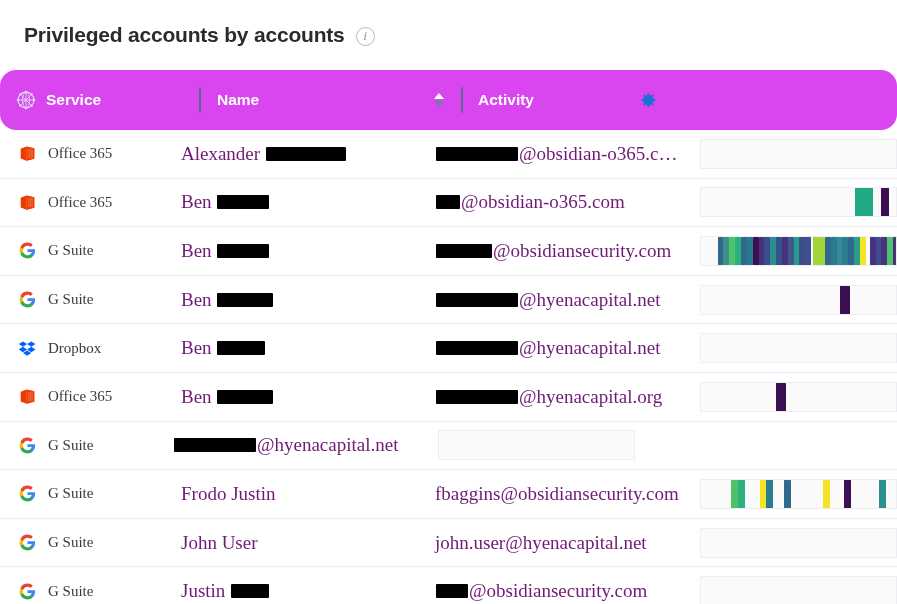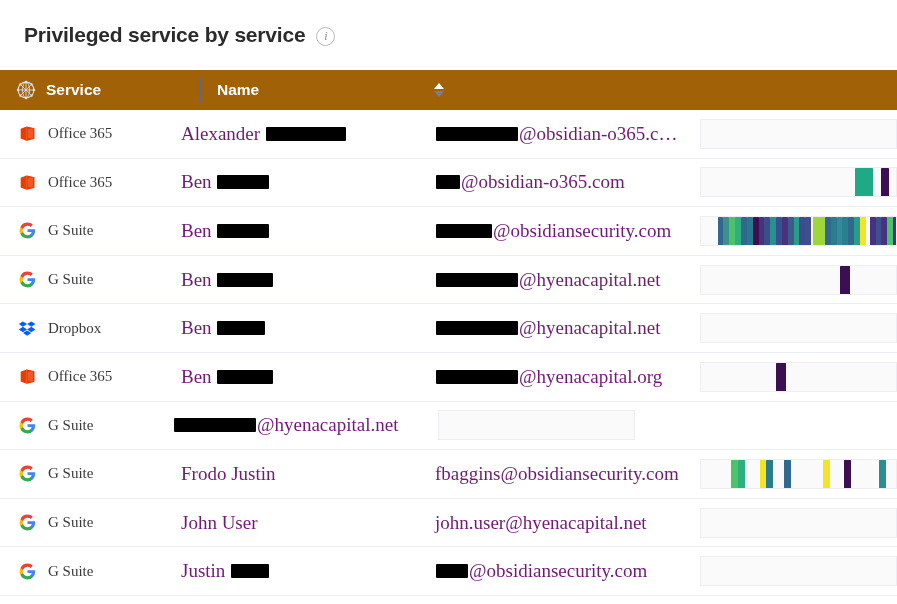--- a/index.html
+++ b/index.html
@@ -42,25 +42,26 @@
     font-family: "Liberation Serif", serif;
     font-style: italic;
     display: flex; align-items: center; justify-content: center;
     line-height: 1;
     position: relative;
     top: 1px;
   }
 
   
   .thead {
-    height: 40px;
-    background: #a16207;
+    height: 60px;
+    background: #d946ef;
     display: flex;
     align-items: center;
     position: relative;
+    border-radius: 16px;
   }
   .th {
     display: flex;
     align-items: center;
     height: 50px;
     color: #ffffff;
     font-size: 15.5px;
     font-weight: bold;
     position: relative;
   }
@@ -151,21 +152,21 @@
     top: 0; bottom: 0;
     border-radius: 0.5px;
   }
 </style>
 </head>
 <body>
 
 <div class="panel">
 
   <div class="title-bar">
-    <span class="title-text">Privileged service by service</span>
+    <span class="title-text">Privileged accounts by accounts</span>
     <span class="info-icon">i</span>
   </div>
 
   <div class="thead">
 
     <div class="th th-service">
       <span class="svc-head-icon">
         <svg viewBox="0 0 24 24" width="20" height="20">
           <circle cx="12" cy="12" r="9.5" fill="none" stroke="#dfe3f0" stroke-width="1.3"></circle>
           <ellipse cx="12" cy="12" rx="4.2" ry="9.5" fill="none" stroke="#dfe3f0" stroke-width="1"></ellipse>
@@ -189,20 +190,30 @@
     <div class="th th-name">
       <span class="col-divider"></span>
       <span class="th-label">Name</span>
       <span class="sorter">
         <span class="tri tri-up-solid"></span>
         <span class="tri tri-dn-hollow"></span>
       </span>
     </div>
 
 
+    <div class="th th-activity">
+      <span class="col-divider"></span>
+      <span class="th-label">Activity</span>
+      <span class="gear-btn">
+        <svg viewBox="0 0 24 24" width="22" height="22">
+          <path fill="#1a73d4" d="M12 8.2a3.8 3.8 0 1 0 0 7.6 3.8 3.8 0 0 0 0-7.6zm0 6a2.2 2.2 0 1 1 0-4.4 2.2 2.2 0 0 1 0 4.4z"></path>
+          <path fill="#1a73d4" d="M21 12.9v-1.8l-2.1-.5a7 7 0 0 0-.6-1.5l1.2-1.8-1.3-1.3-1.8 1.2a7 7 0 0 0-1.5-.6L14.4 4.6h-1.8l-.5 2.1a7 7 0 0 0-1.5.6L8.8 6.1 7.5 7.4l1.2 1.8a7 7 0 0 0-.6 1.5l-2.1.5v1.8l2.1.5c.14.53.34 1.03.6 1.5l-1.2 1.8 1.3 1.3 1.8-1.2c.47.26.97.46 1.5.6l.5 2.1h1.8l.5-2.1a7 7 0 0 0 1.5-.6l1.8 1.2 1.3-1.3-1.2-1.8c.26-.47.46-.97.6-1.5l2.1-.5z"></path>
+        </svg>
+      </span>
+    </div>
   </div>
 
   <div class="tbody">
       <div class="row">
         <div class="cell c-service">
           <svg viewBox="0 0 24 24" width="19" height="19" class="svc-logo">
             <path fill="#EB3C00" d="M3.4 18.2 10.6 21V3L3.4 5.9z"></path>
             <path fill="#F25022" d="M10.6 3 20.6 5.4v13.2L10.6 21V3z" opacity="0.92"></path>
             <path fill="#fff" d="M10.6 5.4 18.5 6.6v10.8l-7.9 1.3z" opacity="0.0"></path>
             <path fill="#EB3C00" d="M10.6 3v18l10-2.4V5.4z"></path>

